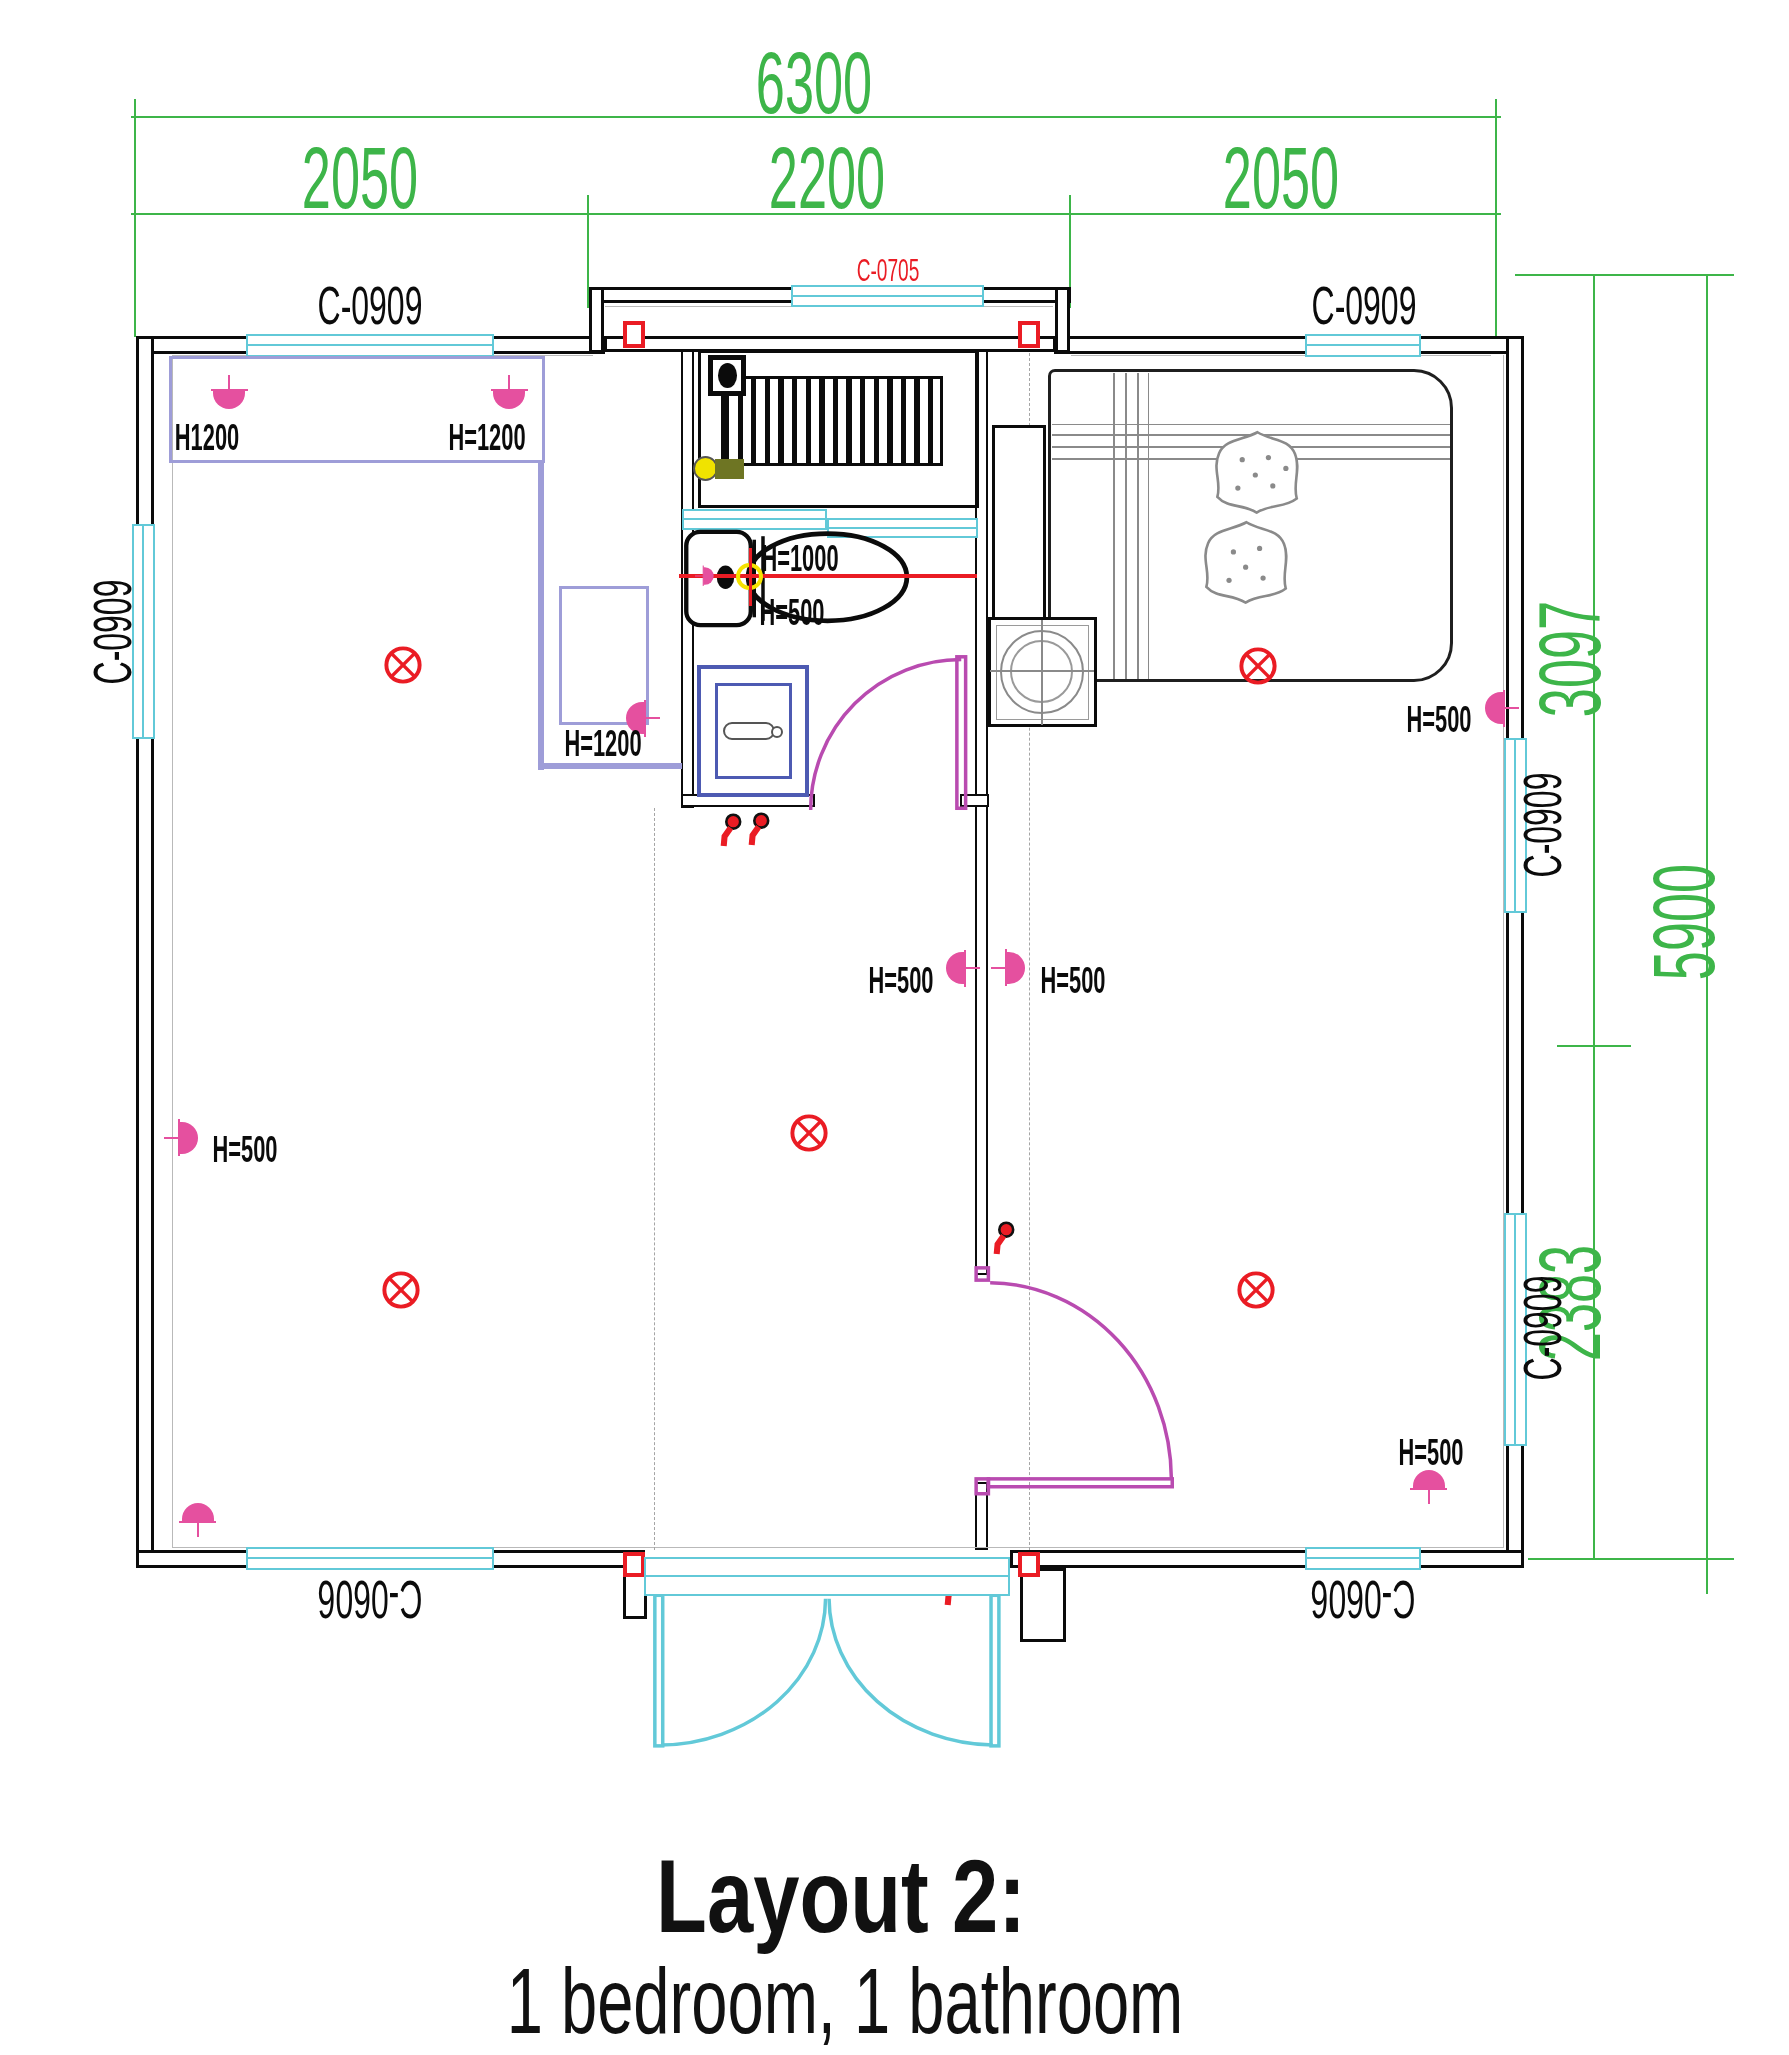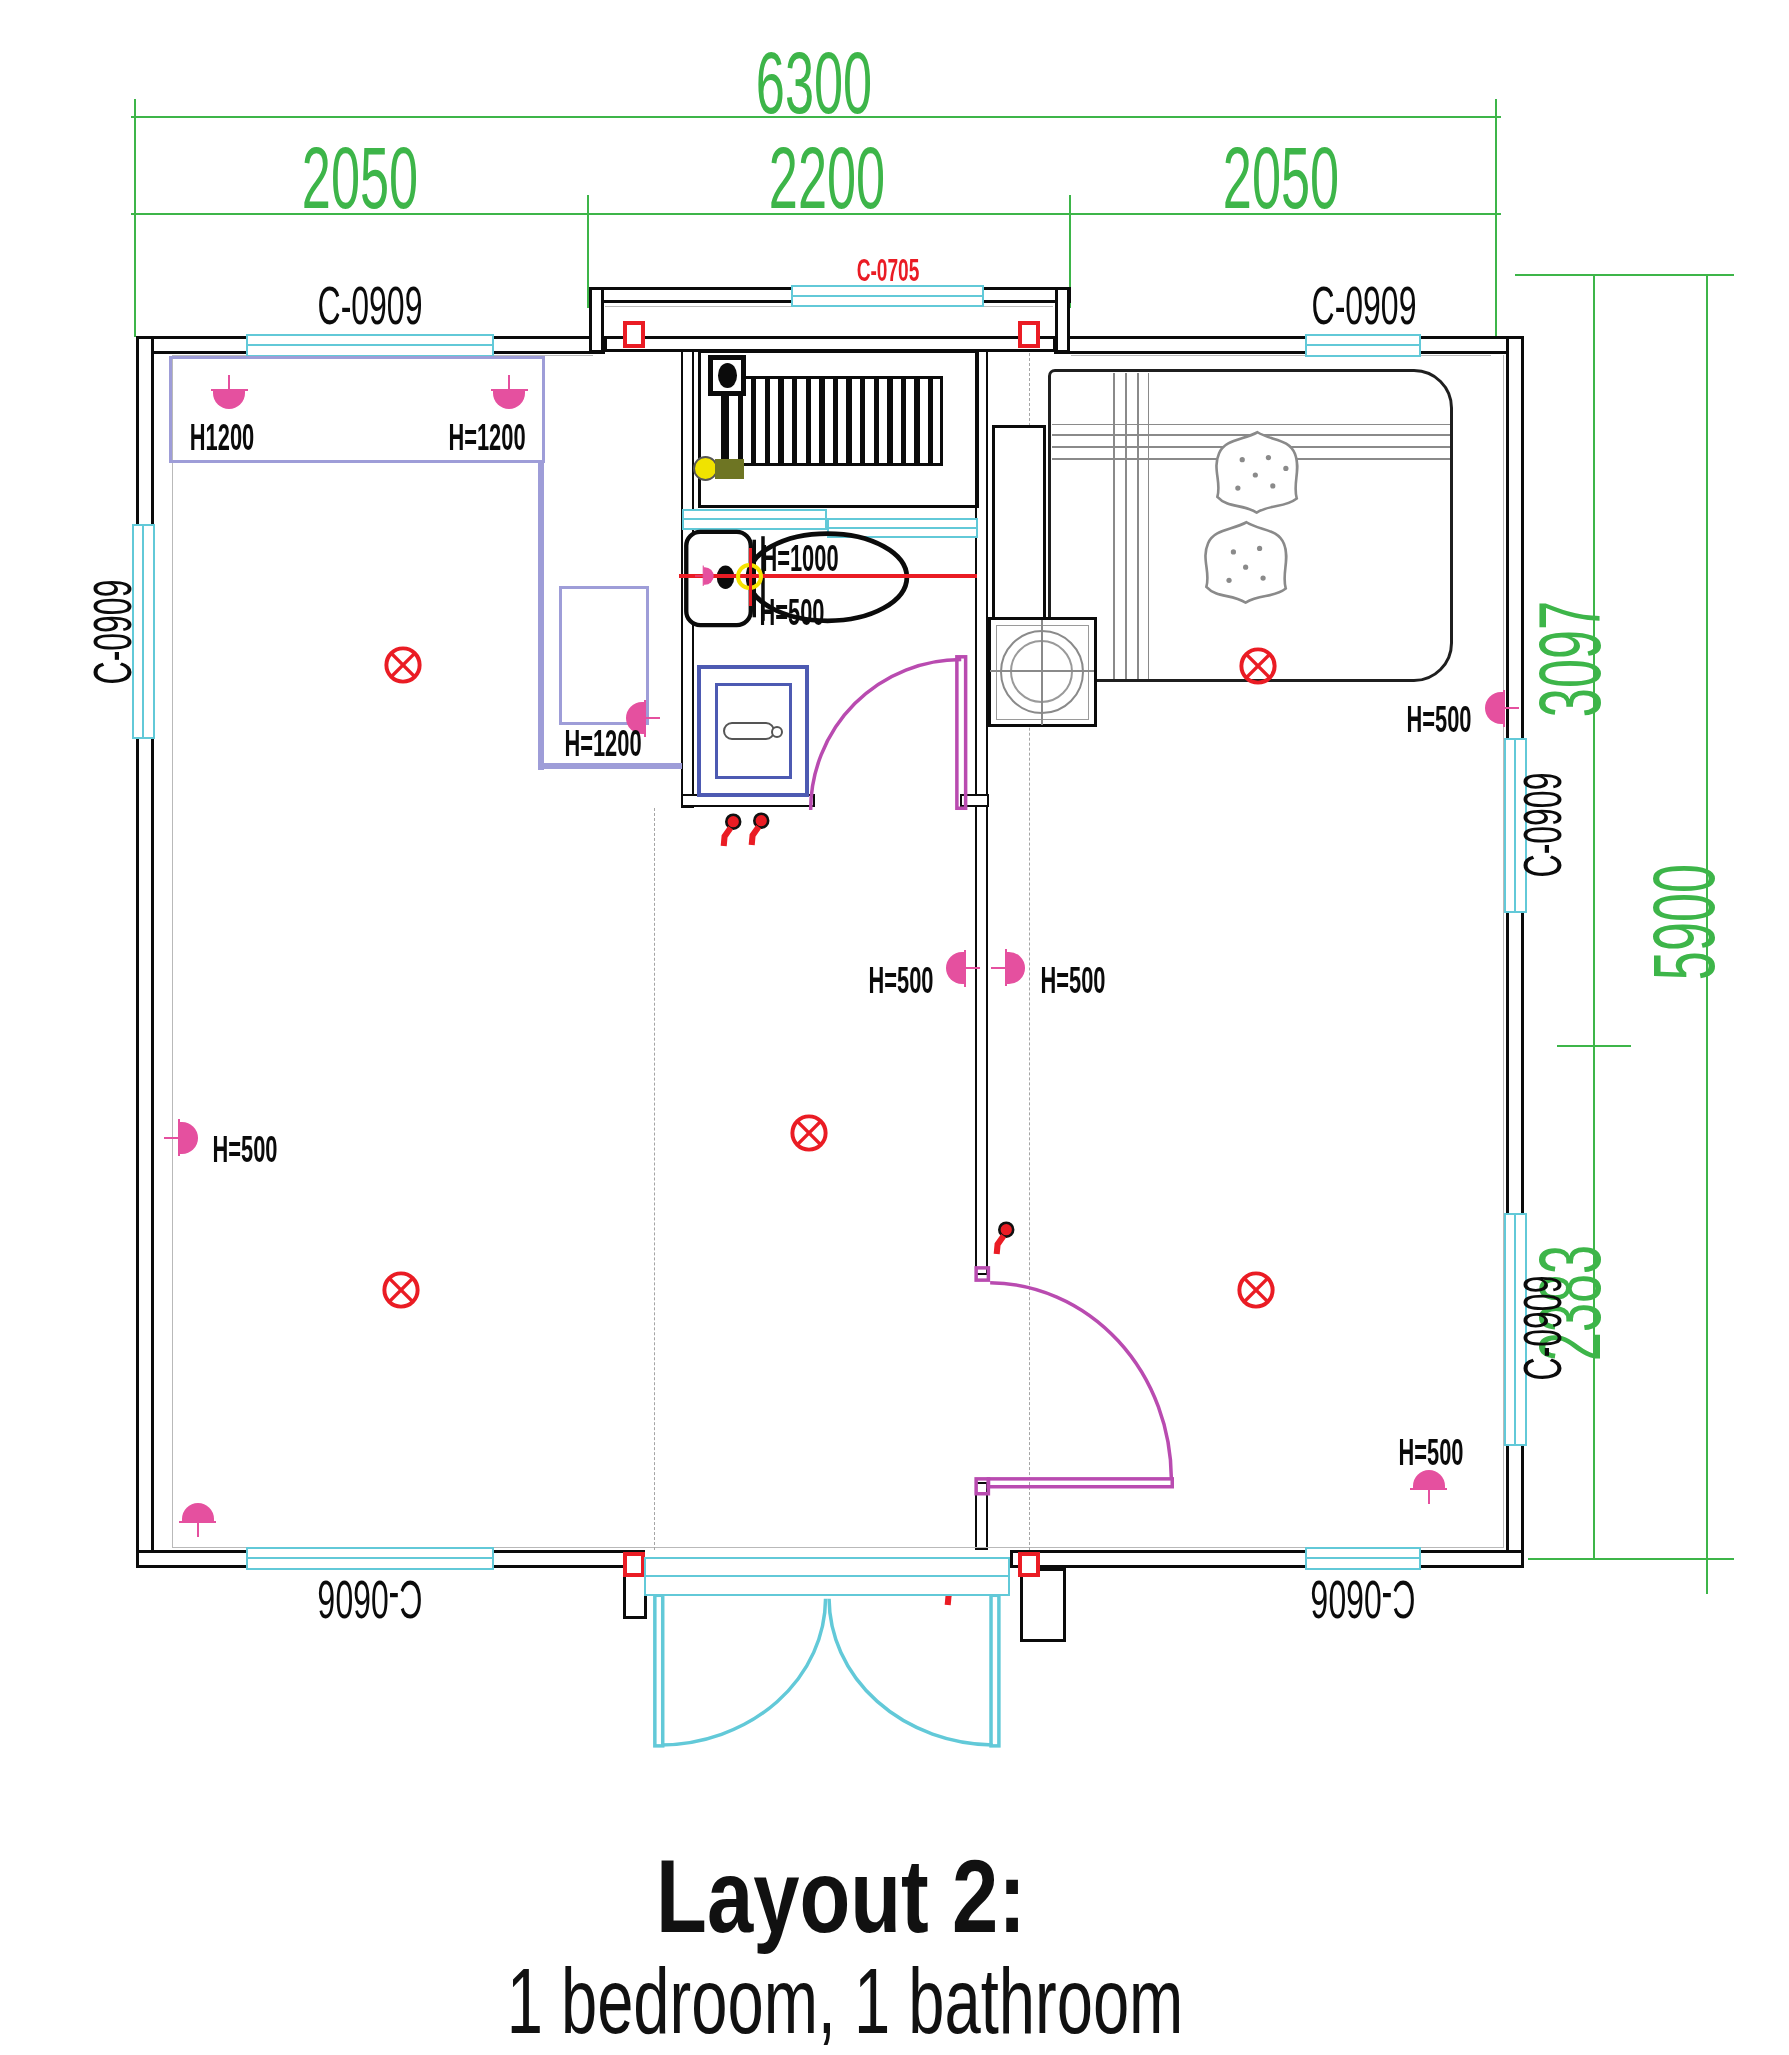--- a/index.html
+++ b/index.html
@@ -17,21 +17,21 @@
   .win.v::after{content:"";position:absolute;top:0;bottom:0;left:50%;width:2.2px;margin-left:-1.3px;background:var(--cyan);}
   .gline{background:var(--green);}
   .thin{background:#b9b9b9;}
   .seam{width:0;border-left:1.3px dashed #a5a5a5;}
   .col{background:#fff;border:4.4px solid var(--red);}
   .lavr{border:3.9px solid var(--lav);background:transparent;}
   .lavb{background:var(--lav);}
   .gtxt{color:var(--green);font-size:67px;white-space:nowrap;line-height:1;}
   .cad{color:var(--ink);font-size:41px;white-space:nowrap;line-height:1;}
   .cads{color:var(--ink);font-size:28px;font-weight:700;white-space:nowrap;line-height:1;}
-  .redtxt{color:var(--red);font-size:24.5px;font-weight:700;white-space:nowrap;line-height:1;}
+  .redtxt{color:var(--red);font-size:24.5px;font-weight:400;white-space:nowrap;line-height:1;}
   .narrow{display:inline-block;transform:scale(.78,1.3);}
   .sconce{width:42px;height:40px;}
   .sconce .stem{position:absolute;left:20px;top:0;width:2.2px;height:15px;background:var(--pink);}
   .sconce .bar{position:absolute;left:2.6px;top:13.6px;width:37px;height:2.2px;background:var(--pink);}
   .sconce .dome{position:absolute;left:5.3px;top:15.3px;width:31.5px;height:18.4px;background:var(--pink);border-radius:0 0 35px 35px;}
   .grate{background:repeating-linear-gradient(90deg,var(--ink) 0 5.3px,transparent 5.3px 13.6px);}
   .blankv{background:repeating-linear-gradient(90deg,var(--gray) 0 2.2px,transparent 2.2px 11.8px);}
   .blankh{background:repeating-linear-gradient(0deg,var(--gray) 0 2.2px,transparent 2.2px 11.8px);}
   .title-h{font-size:104px;font-weight:700;color:#111;white-space:nowrap;}
   .title-s{font-size:93px;font-weight:400;color:#111;white-space:nowrap;}
@@ -210,21 +210,21 @@
       <circle cx="48" cy="48" r="38" fill="none" stroke="#ea1c24" stroke-width="9"></circle>
       <line x1="22" y1="22" x2="74" y2="74" stroke="#ea1c24" stroke-width="8"></line>
       <line x1="74" y1="22" x2="22" y2="74" stroke="#ea1c24" stroke-width="8"></line>
     </svg>
 
   <div class="abs sconce" style="left:208px;top:375px">
       <i class="stem"></i>
       <i class="bar"></i>
       <i class="dome"></i>
     </div>
-  <div class="abs cads" style="left:222px;top:438px;transform:translate(-50%,-50%)"><span class="narrow">H1200</span></div>
+  <div class="abs cads" style="left:207px;top:438px;transform:translate(-50%,-50%)"><span class="narrow">H1200</span></div>
 
   <div class="abs sconce" style="left:488px;top:375px">
       <i class="stem"></i>
       <i class="bar"></i>
       <i class="dome"></i>
     </div>
   <div class="abs cads" style="left:487px;top:438px;transform:translate(-50%,-50%)"><span class="narrow">H=1200</span></div>
 
   <div class="abs sconce" style="left:163px;top:1118px;transform:rotate(-90deg)">
       <i class="stem"></i>

